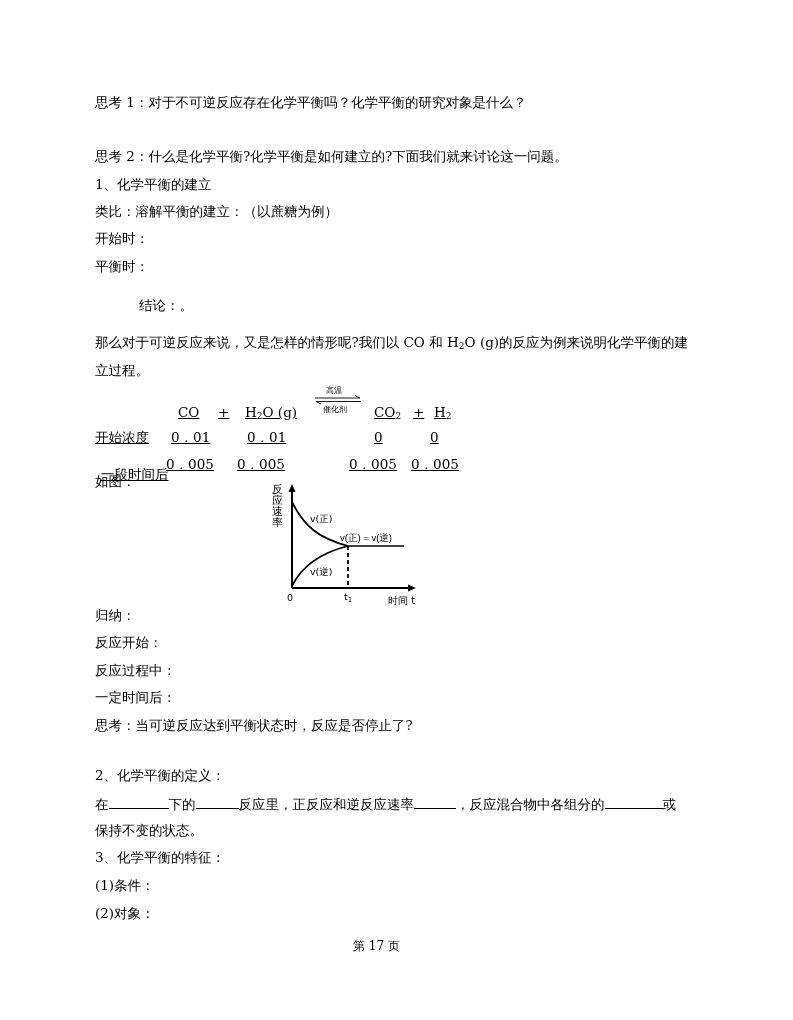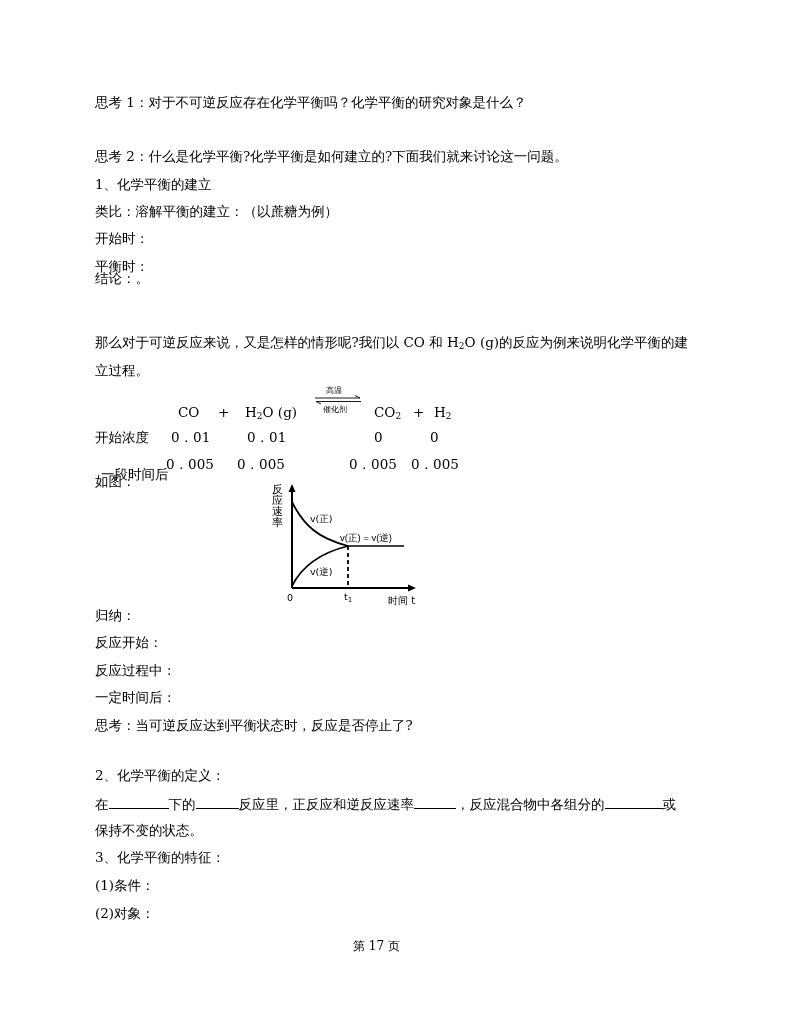--- a/index.html
+++ b/index.html
@@ -1,36 +1,36 @@
 <!DOCTYPE html>
 <html><head>
 <meta charset="utf-8">
 <style>
   html, body { margin: 0; padding: 0; background: #ffffff; }
   body { width: 793px; height: 1020px; position: relative; overflow: hidden;
          font-family: "DejaVu Serif", "Liberation Serif", serif; color: #000; }
   .line { position: absolute; left: 95px; font-size: 13.5px; line-height: 18px; white-space: nowrap; }
   .blank { display: inline-block; border-bottom: 1.3px solid #000; height: 14px; vertical-align: baseline; }
-  .eq { position: absolute; font-size: 13.5px; line-height: 18px; white-space: nowrap; }
+  .eq { position: absolute; font-size: 13.5px; line-height: 18px; white-space: nowrap; text-decoration: underline; }
   .cond { position: absolute; font-family: "DejaVu Sans", sans-serif; font-size: 8px; line-height: 9px; white-space: nowrap; }
   sub { font-size: 9px; vertical-align: -2px; }
   .graph { position: absolute; left: 268px; top: 482px; width: 160px; height: 130px; }
   .footer { position: absolute; left: 0; width: 753px; top: 938px; text-align: center; font-size: 12px; }
 </style>
 </head>
 <body>
 
 <div class="line" style="top:93px;">思考 1：对于不可逆反应存在化学平衡吗？化学平衡的研究对象是什么？</div>
 <div class="line" style="top:147px;">思考 2：什么是化学平衡?化学平衡是如何建立的?下面我们就来讨论这一问题。</div>
 
 <div class="line" style="top:175px;">1、化学平衡的建立</div>
 <div class="line" style="top:202px;">类比：溶解平衡的建立：（以蔗糖为例）</div>
 <div class="line" style="top:229px;">开始时：</div>
 <div class="line" style="top:257px;">平衡时：</div>
-<div class="line" style="top:269px;">结论：。</div>
+<div class="line" style="top:296px;margin-left:44px;">结论：。</div>
 
 <div class="line" style="top:333px;">
   <span>那么对于可逆反应来说，又是怎样的情形呢?我们以 CO 和 H</span><sub>2</sub><span>O (g)的反应为例来说明化学平衡的建</span>
 </div>
 <div class="line" style="top:361px;">立过程。</div>
 
 <div>
   <span class="eq" style="left:178px; top:403px;">CO</span>
   <span class="eq" style="left:218px; top:403px;">+</span>
   <span class="eq" style="left:245px; top:403px;"><span>H</span><sub>2</sub><span>O (g)</span></span>

